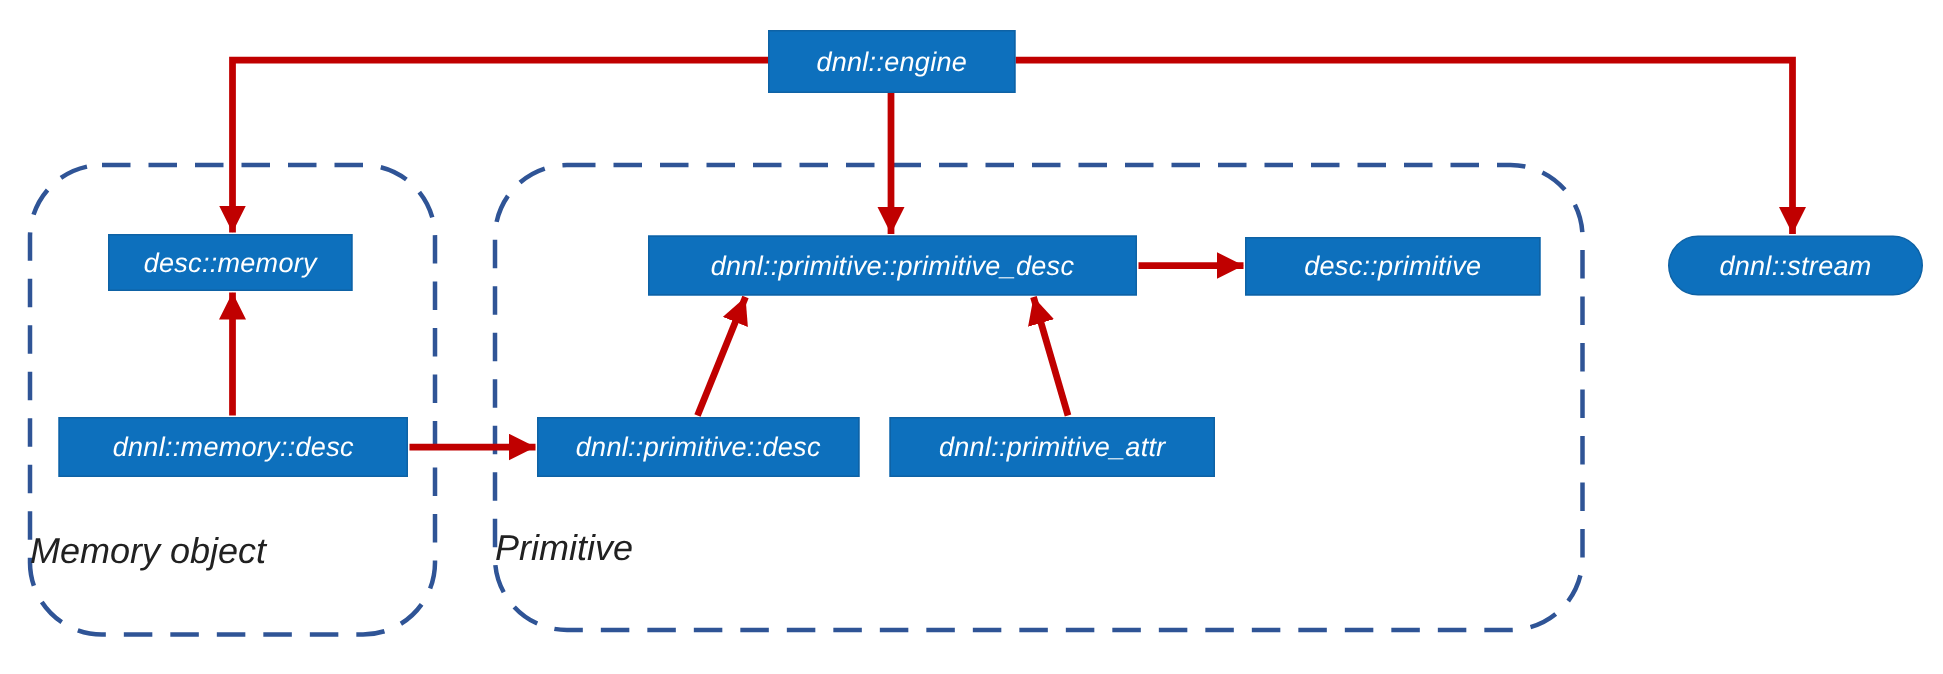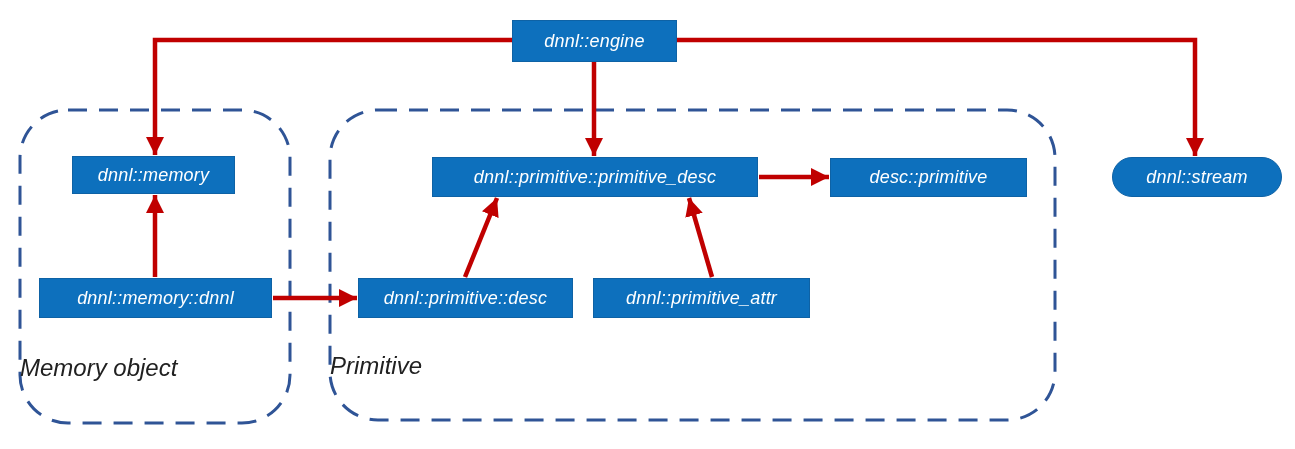--- a/index.html
+++ b/index.html
@@ -92,23 +92,23 @@
     <polyline points="677,40 1195,40 1195,156" marker-end="url(#arrowhead)"></polyline>
     <polyline points="155,277 155,195" marker-end="url(#arrowhead)"></polyline>
     <polyline points="273,298 357,298" marker-end="url(#arrowhead)"></polyline>
     <polyline points="465,277 497,198" marker-end="url(#arrowhead)"></polyline>
     <polyline points="712,277 689,198" marker-end="url(#arrowhead)"></polyline>
     <polyline points="759,177 829,177" marker-end="url(#arrowhead)"></polyline>
   </svg>
 
   <div class="node n-engine">dnnl::engine</div>
 
-  <div class="node n-memory">dnnl::memory</div>
+  <div class="node n-memory">desc::memory</div>
 
-  <div class="node n-memory-desc">dnnl::memory::dnnl</div>
+  <div class="node n-memory-desc">dnnl::memory::desc</div>
 
   <div class="node n-ppd">dnnl::primitive::primitive_desc</div>
 
   <div class="node n-primitive">desc::primitive</div>
 
   <div class="node n-pdesc">dnnl::primitive::desc</div>
 
   <div class="node n-pattr">dnnl::primitive_attr</div>
 
   <div class="node n-stream">dnnl::stream</div>

